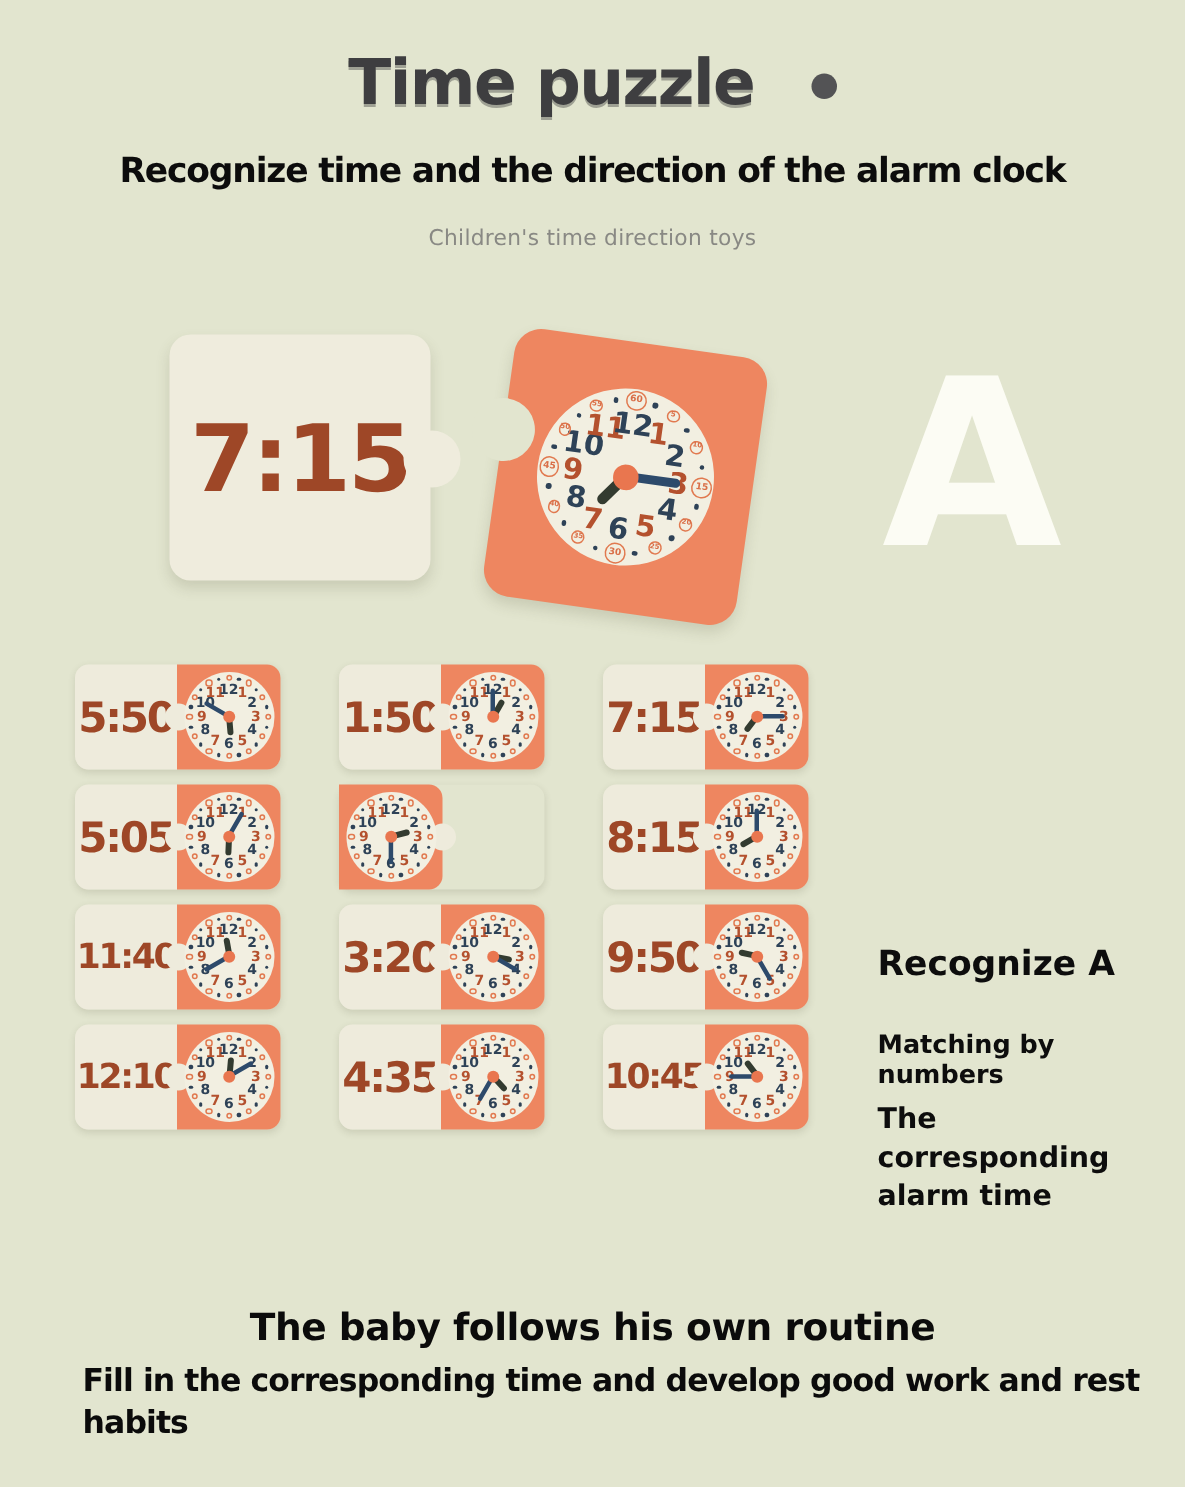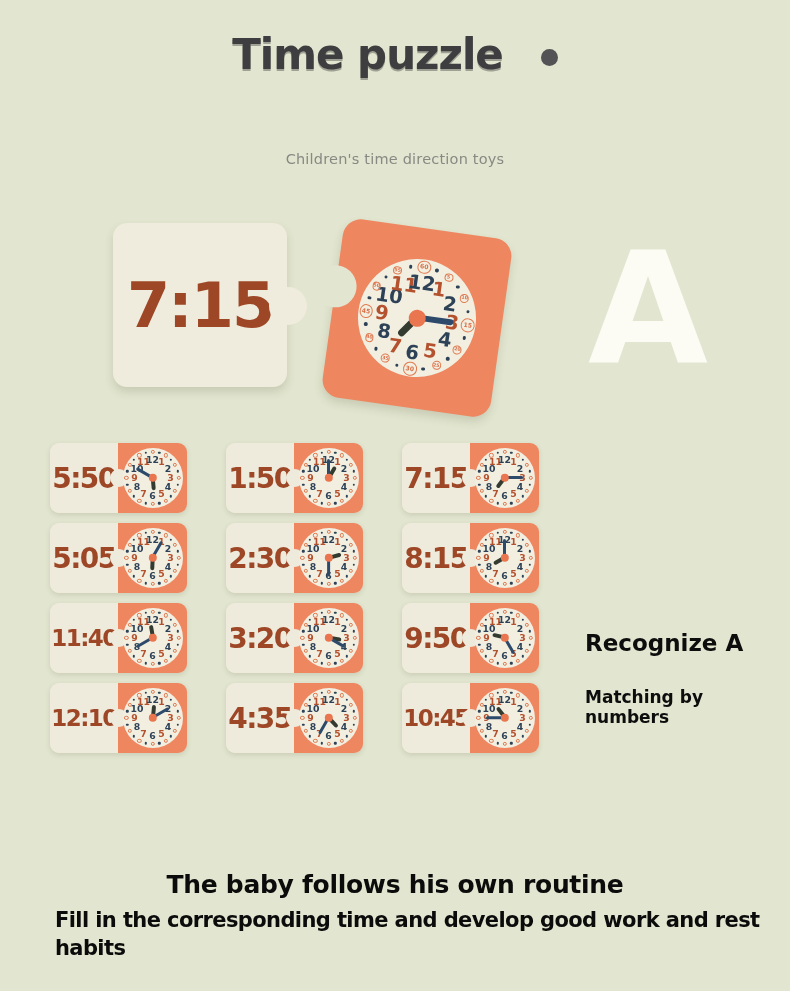--- a/index.html
+++ b/index.html
@@ -57,20 +57,21 @@
 </style>
 </head>
 <body>
 
 <div class="page">
 
   <div class="title-row">
     <h1>Time puzzle</h1>
     <span class="title-dot"></span>
   </div>
+  <h2 class="subtitle">Recognize time and the direction of the alarm clock</h2>
   <p class="tagline">Children's time direction toys</p>
 
   <section>
     <div class="piece-digital">
       <span class="hero-time">7:15</span>
     </div>
     <div class="piece-clock">
       <span class="piece-notch"></span>
       <div class="clock" id="hero-clock" style="height: 118px; width: 118px;">
           <span class="num odd" style="left: 76.7px; top: 28.3427px; font-size: 19.47px;">1</span>
@@ -312,23 +313,20 @@
             <span class="mdot" style="left: 36.7552px; top: 4.78934px; height: 2.4px; width: 2.4px;"></span>
             <span class="hand hour" style="width: 3.72px; height: 12.6px; left: calc(50% - 1.86px); transform: rotate(182.5deg);"></span>
             <span class="hand minute" style="width: 3.12px; height: 18.6px; left: calc(50% - 1.56px); transform: rotate(30deg);"></span>
             <span class="hub" style="height: 8.4px; width: 8.4px;"></span>
           </div>
       </div>
       <span class="card-knob"></span>
     </div>
 
     <div class="card">
-      <div class="card-left">
-        <span class="card-time">2:30</span>
-      </div>
       <div class="card-right">
         <div class="clock small" style="height: 60px; width: 60px;">
             <span class="num odd" style="left: 39px; top: 14.4115px; font-size: 9.3px;">1</span>
             <span class="ring" style="left: 43.05px; top: 7.39674px; height: 4.32px; width: 4.32px; border-width: 1px;"></span>
             <span class="mdot" style="left: 48.4555px; top: 11.5445px; height: 2.4px; width: 2.4px;"></span>
             <span class="num even" style="left: 45.5885px; top: 21px; font-size: 9.3px;">2</span>
             <span class="ring" style="left: 52.6033px; top: 16.95px; height: 4.32px; width: 4.32px; border-width: 1px;"></span>
             <span class="mdot" style="left: 55.2107px; top: 23.2448px; height: 2.4px; width: 2.4px;"></span>
             <span class="num odd" style="left: 48px; top: 30px; font-size: 9.3px;">3</span>
             <span class="ring" style="left: 56.1px; top: 30px; height: 4.32px; width: 4.32px; border-width: 1px;"></span>
@@ -715,18 +713,19 @@
             <span class="hub" style="height: 8.4px; width: 8.4px;"></span>
           </div>
       </div>
       <span class="card-knob"></span>
     </div>
   </section>
 
   <aside class="gameplay">
     <h3>Recognize A</h3>
     <p class="g1">Matching by numbers</p>
+    <p class="g2">The corresponding alarm time</p>
   </aside>
 
   <p class="f1">The baby follows his own routine</p>
   <p class="f2">Fill in the corresponding time and develop good work and rest habits</p>
 
 </div>
 
 </body></html>

